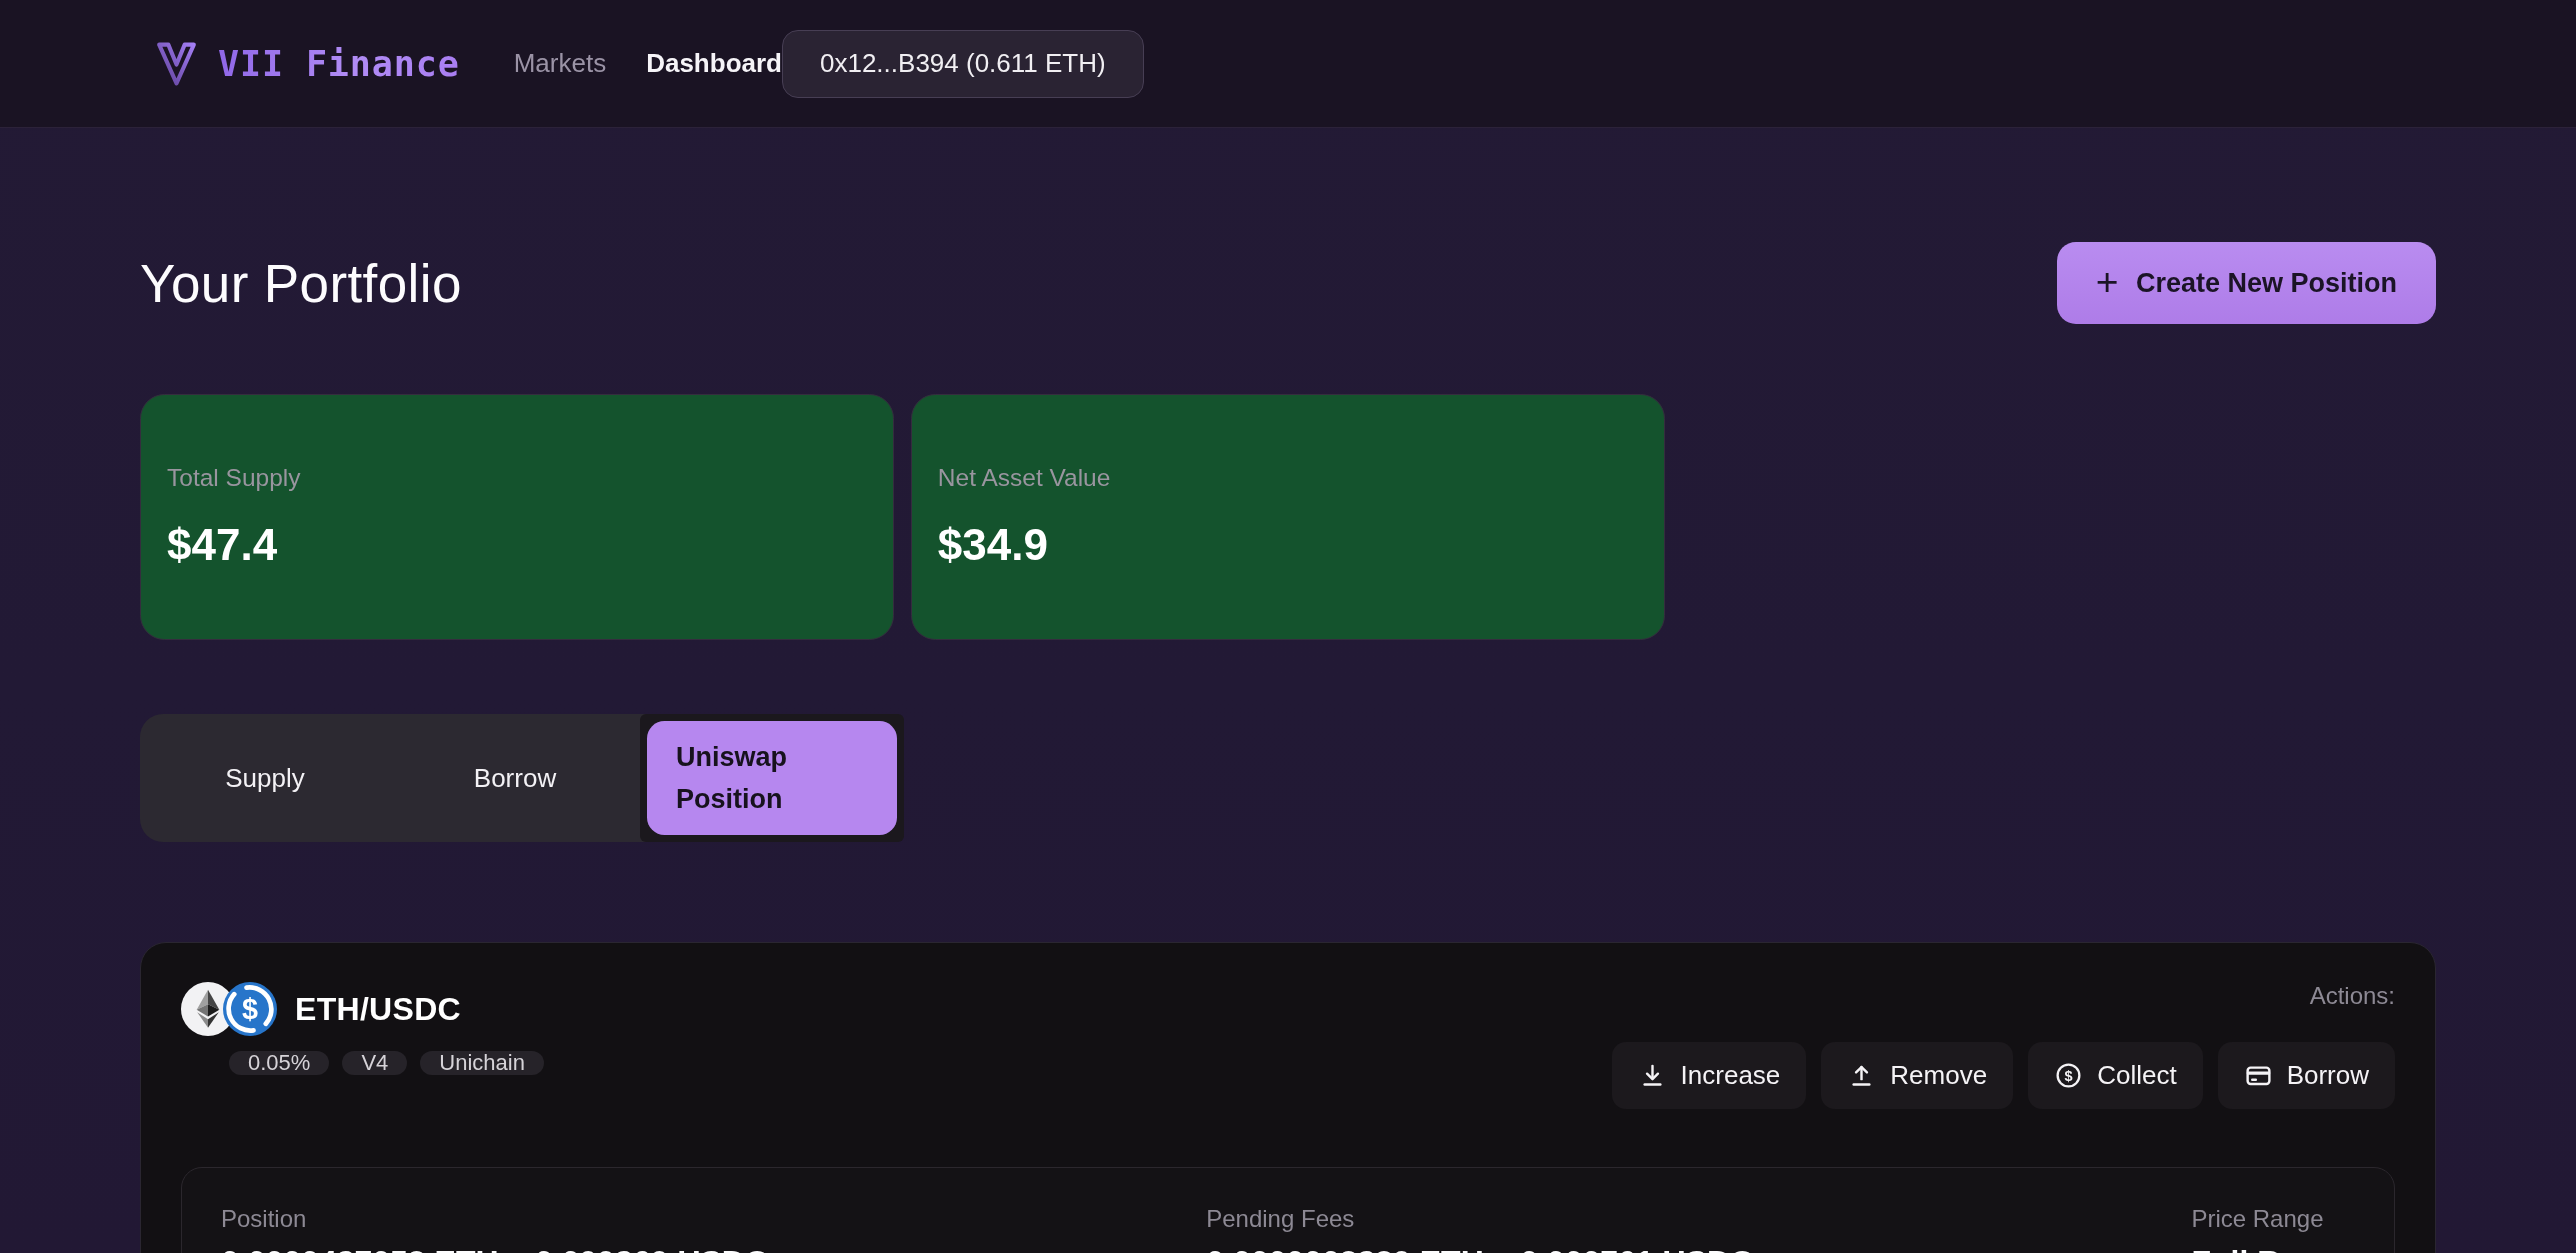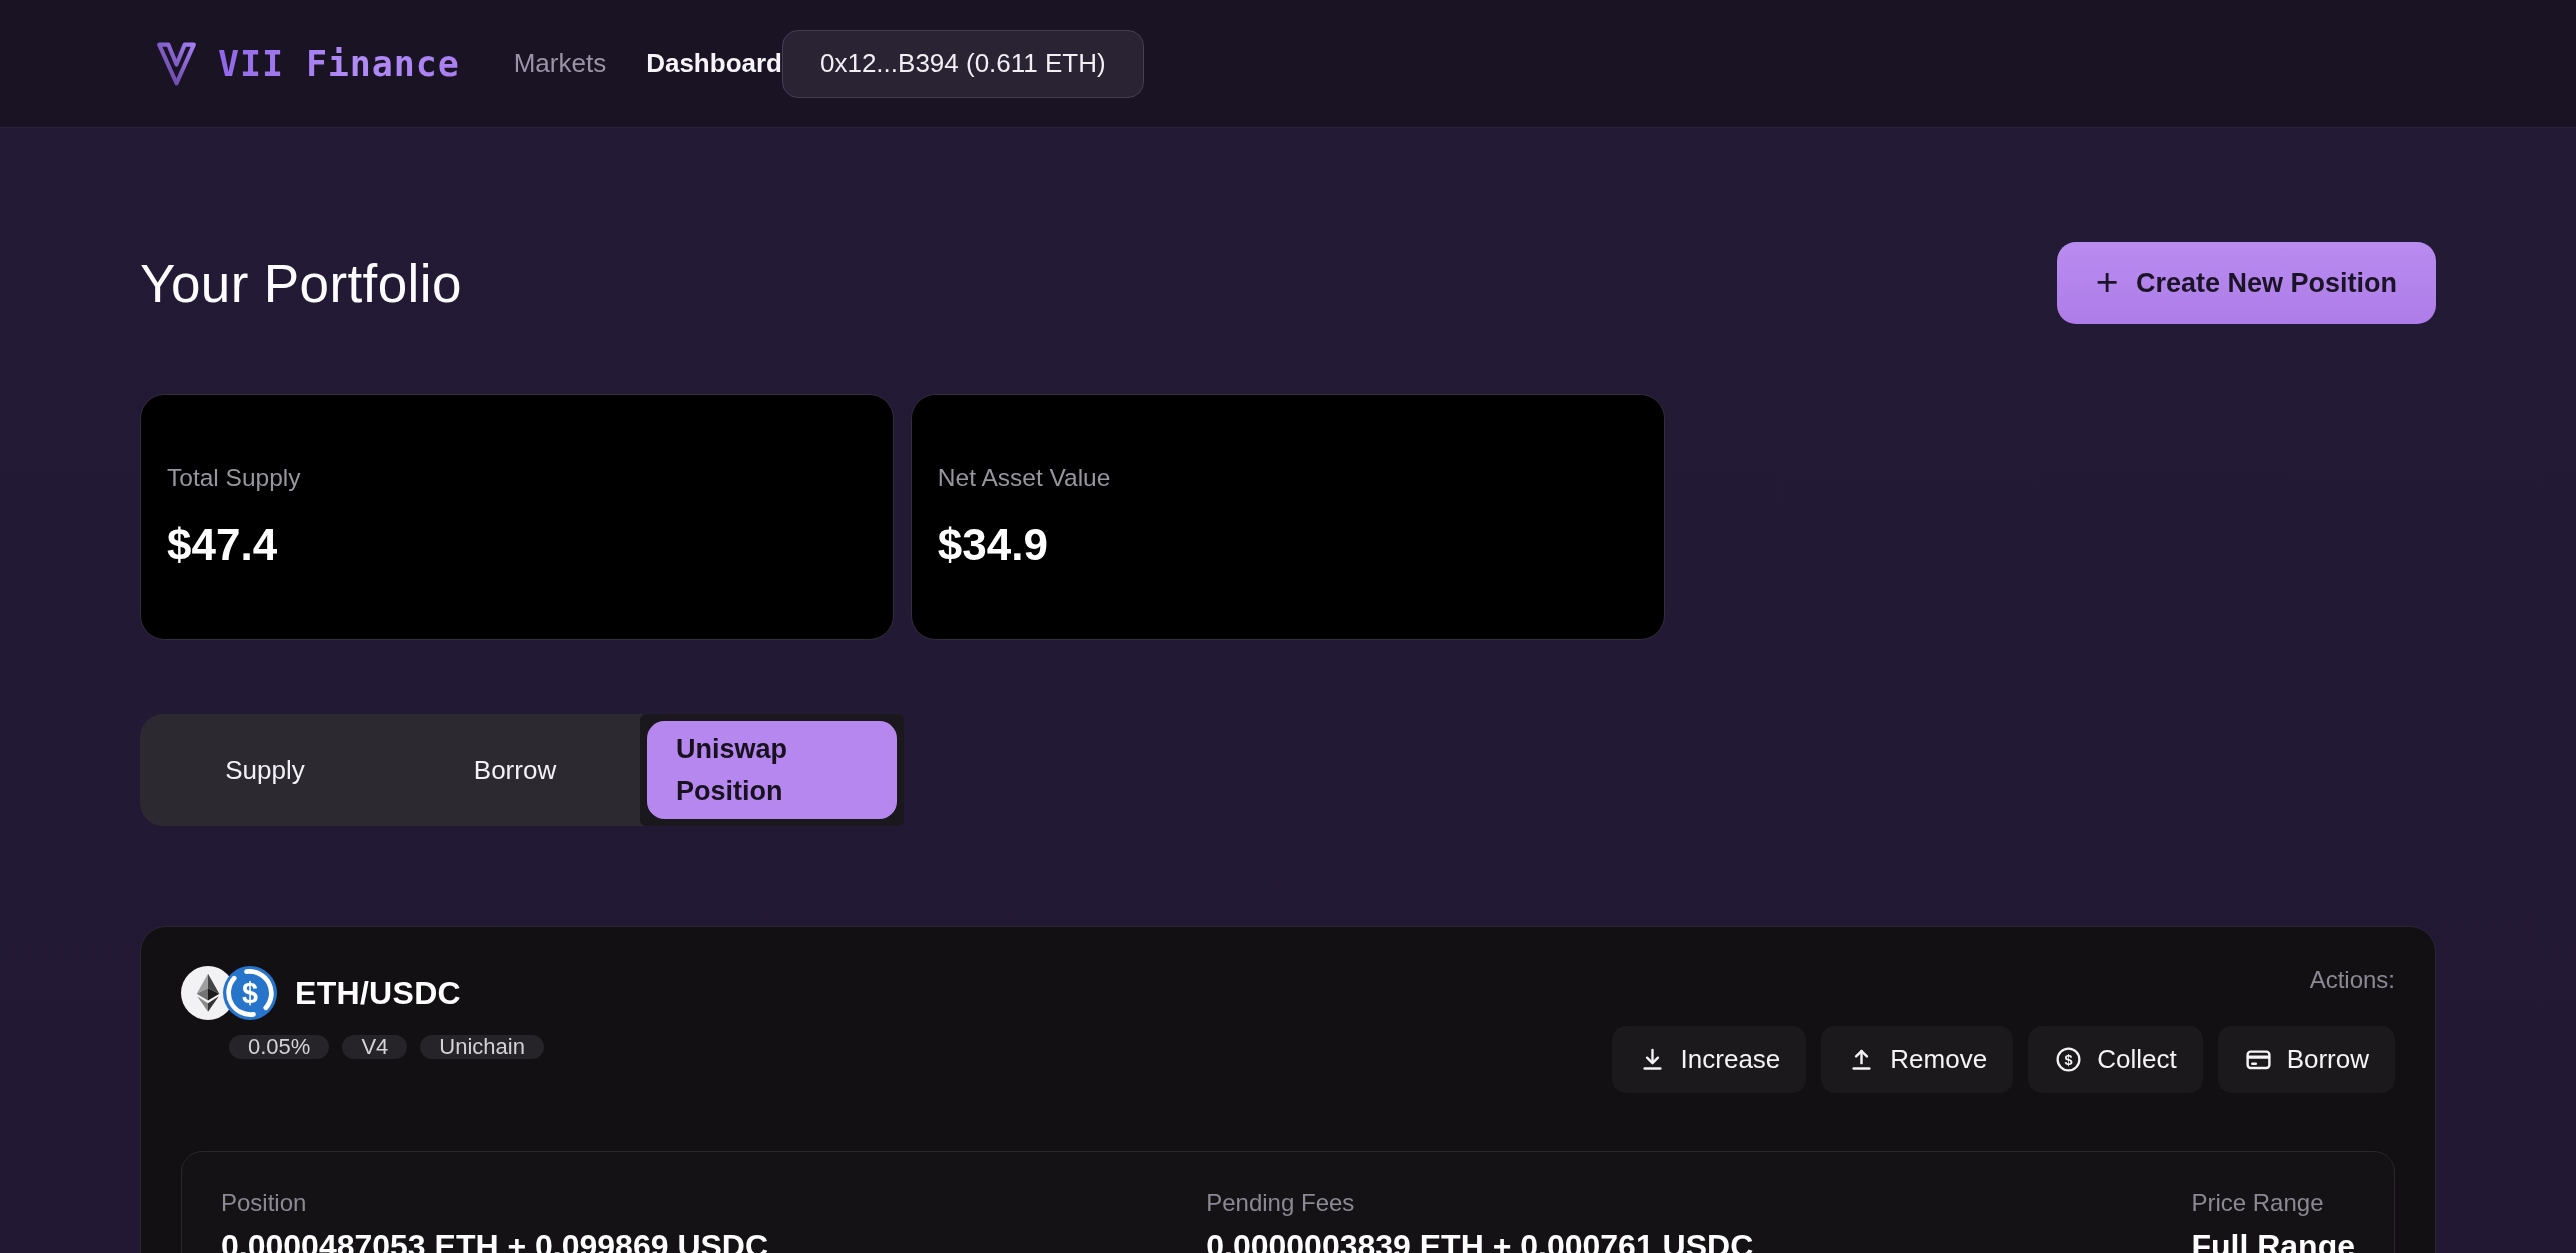--- a/index.html
+++ b/index.html
@@ -39,27 +39,27 @@
   .create-btn {
     height:82px; padding:0 39px; border:none; border-radius:19px;
     background:linear-gradient(180deg,#b98cf0,#ae7ce8); color:#1b1426;
     font-size:27px; font-weight:600; font-family:inherit;
     display:inline-flex; align-items:center; gap:17.5px; cursor:pointer;
   }
   .create-btn .plus { font-size:39px; font-weight:400; line-height:1; transform:translateY(-1.8px); }
   
   .stats { margin-top:70px; display:grid; grid-template-columns:repeat(3,1fr); gap:16.6px; }
   .stat-card {
-    height:246px; background:#000000; border:0.9px solid #342d3e; border-radius:24.5px;
+    height:246px; background:#14532d; border:0.9px solid #342d3e; border-radius:24.5px;
     display:flex; flex-direction:column; justify-content:center; padding:4px 26px;
   }
   .stat-label { font-size:24.5px; color:#99959f; }
   .stat-value { font-size:44px; font-weight:600; color:#ffffff; margin-top:28px; }
   
-  .tabs { margin-top:74px; width:764px; height:112px; background:#2c2931; border-radius:23px; display:flex; }
+  .tabs { margin-top:74px; width:764px; height:128px; background:#2c2931; border-radius:23px; display:flex; }
   .tab { flex:1; background:none; border:none; color:#f3f1f5; font-size:26px; font-weight:500; font-family:inherit; cursor:pointer; }
   .tab-well { flex:1; background:#1b181d; border-radius:6px; padding:7px; display:flex; }
   .tab-active {
     flex:1; border:none; border-radius:17.5px; background:#b687ef; color:#17121d;
     font-size:27px; font-weight:600; font-family:inherit; line-height:42px;
     text-align:left; padding-left:29px; cursor:pointer;
   }
   
   .position-card {
     margin-top:100px; background:#121013; border:0.9px solid #2a2631;

